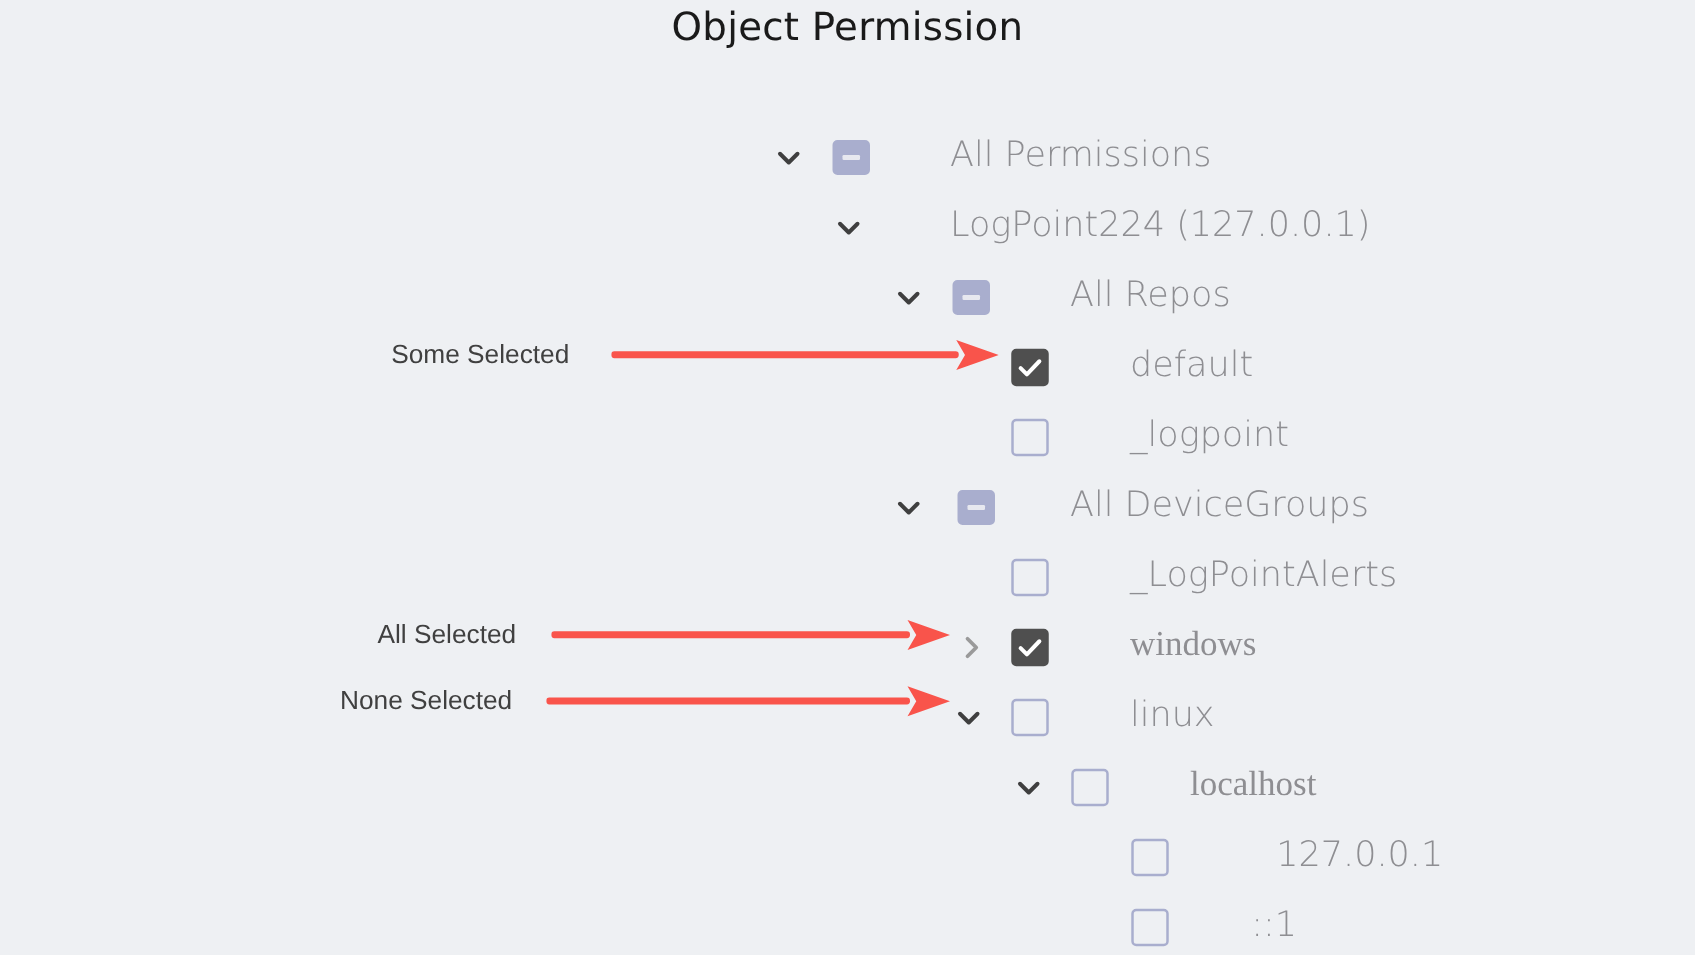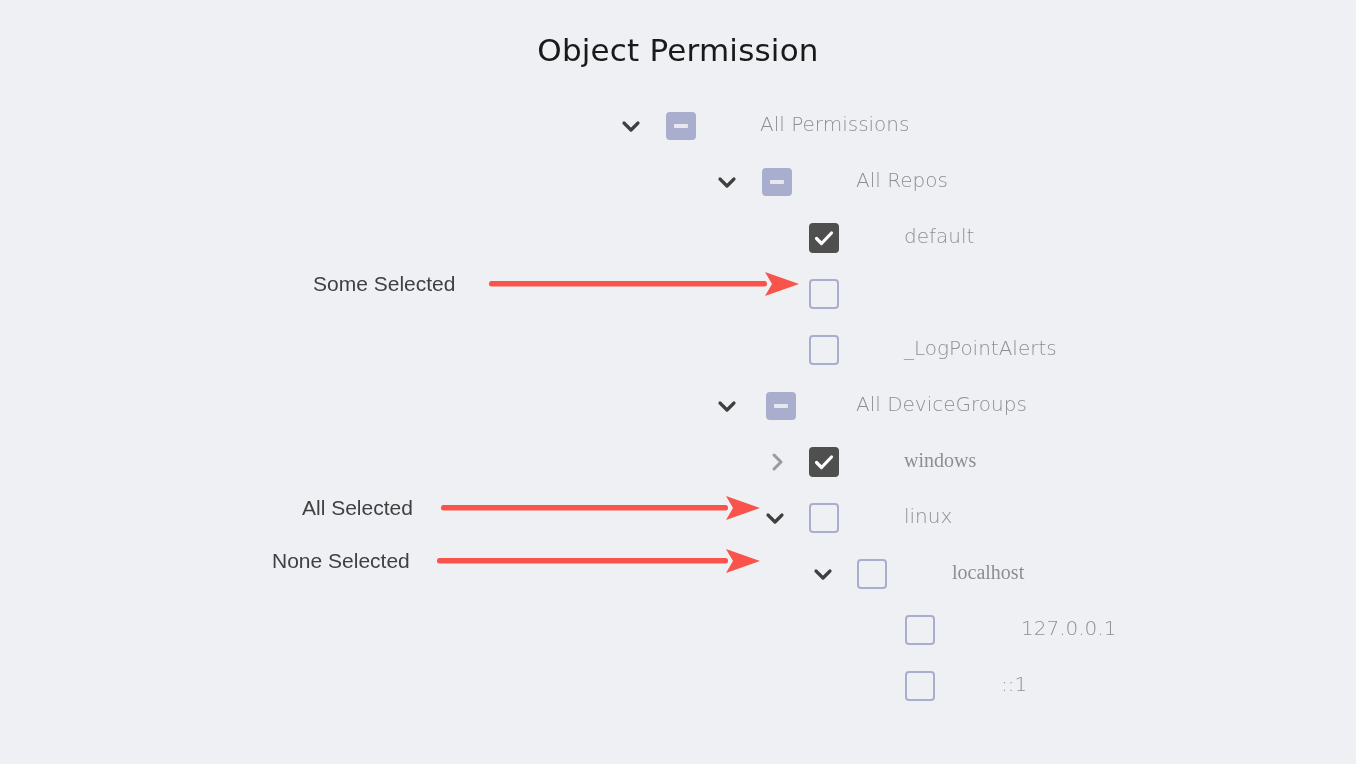--- a/index.html
+++ b/index.html
@@ -9,21 +9,21 @@
   body {
     width: 1356px;
     height: 764px;
     background: #eef0f3;
     font-family: "DejaVu Sans", sans-serif;
     overflow: hidden;
     position: relative;
   }
   #page-title {
     position: absolute;
-    top: 32px;
+    top: 4px;
     left: 0;
     width: 1356px;
     text-align: center;
     font-family: "DejaVu Sans", sans-serif;
     font-size: 31px;
     font-weight: 400;
     color: #1a1a1a;
     letter-spacing: 0.2px;
   }
   
@@ -65,21 +65,21 @@
     border: 2px solid #a9aece;
     width: 30px;
     height: 28px;
     top: 14px;
   }
   .cbox svg { display: block; }
   .node-label {
     position: absolute;
     top: 6px;
     font-family: "DejaVu Sans", sans-serif;
-    font-size: 20px;
+    font-size: 28px;
     font-weight: 300;
     color: #8e8e92;
     white-space: nowrap;
     line-height: 40px;
   }
   
   .annot {
     position: absolute;
     height: 40px;
   }
@@ -112,20 +112,28 @@
         </svg>
       </span>
       <span class="cbox indeterminate" style="left: 666px;">
         <svg width="26" height="24" viewBox="0 0 26 24">
           <rect x="6" y="10" width="14" height="4" rx="1" fill="#e7e8ef"></rect>
         </svg>
       </span>
       <span class="node-label" style="left: 760px;">All Permissions</span>
     </div>
     <div class="tree-row">
+      <span class="chev" style="left: 666px;">
+        <svg width="26" height="26" viewBox="0 0 26 26">
+          <path d="M6 10 L13 17 L20 10" fill="none" stroke="#3f3f3f" stroke-width="3.2" stroke-linecap="round" stroke-linejoin="round"></path>
+        </svg>
+      </span>
+      <span class="node-label" style="left: 760px;">LogPoint224 (127.0.0.1)</span>
+    </div>
+    <div class="tree-row">
       <span class="chev" style="left: 714px;">
         <svg width="26" height="26" viewBox="0 0 26 26">
           <path d="M6 10 L13 17 L20 10" fill="none" stroke="#3f3f3f" stroke-width="3.2" stroke-linecap="round" stroke-linejoin="round"></path>
         </svg>
       </span>
       <span class="cbox indeterminate" style="left: 762px;">
         <svg width="26" height="24" viewBox="0 0 26 24">
           <rect x="6" y="10" width="14" height="4" rx="1" fill="#e7e8ef"></rect>
         </svg>
       </span>
@@ -134,37 +142,38 @@
     <div class="tree-row">
       <span class="cbox checked" style="left: 809px;">
         <svg width="26" height="26" viewBox="0 0 26 26">
           <path d="M5.5 13.5 L10.5 18.5 L20.5 8" fill="none" stroke="#ffffff" stroke-width="3.2" stroke-linecap="round" stroke-linejoin="round"></path>
         </svg>
       </span>
       <span class="node-label" style="left: 904px;">default</span>
     </div>
     <div class="tree-row">
       <span class="cbox unchecked" style="left: 809px;"></span>
-    </div>
-    <div class="tree-row">
-      <span class="cbox unchecked" style="left: 809px;"></span>
-      <span class="node-label" style="left: 904px;">_LogPointAlerts</span>
+      <span class="node-label" style="left: 904px;">_logpoint</span>
     </div>
     <div class="tree-row">
       <span class="chev" style="left: 714px;">
         <svg width="26" height="26" viewBox="0 0 26 26">
           <path d="M6 10 L13 17 L20 10" fill="none" stroke="#3f3f3f" stroke-width="3.2" stroke-linecap="round" stroke-linejoin="round"></path>
         </svg>
       </span>
       <span class="cbox indeterminate" style="left: 766px;">
         <svg width="26" height="24" viewBox="0 0 26 24">
           <rect x="6" y="10" width="14" height="4" rx="1" fill="#e7e8ef"></rect>
         </svg>
       </span>
       <span class="node-label" style="left: 856px;">All DeviceGroups</span>
+    </div>
+    <div class="tree-row">
+      <span class="cbox unchecked" style="left: 809px;"></span>
+      <span class="node-label" style="left: 904px;">_LogPointAlerts</span>
     </div>
     <div class="tree-row">
       <span class="chev" style="left: 764px;">
         <svg width="26" height="26" viewBox="0 0 26 26">
           <path d="M10 6 L17 13 L10 20" fill="none" stroke="#9a9a9a" stroke-width="3" stroke-linecap="round" stroke-linejoin="round"></path>
         </svg>
       </span>
       <span class="cbox checked" style="left: 809px;">
         <svg width="26" height="26" viewBox="0 0 26 26">
           <path d="M5.5 13.5 L10.5 18.5 L20.5 8" fill="none" stroke="#ffffff" stroke-width="3.2" stroke-linecap="round" stroke-linejoin="round"></path>

